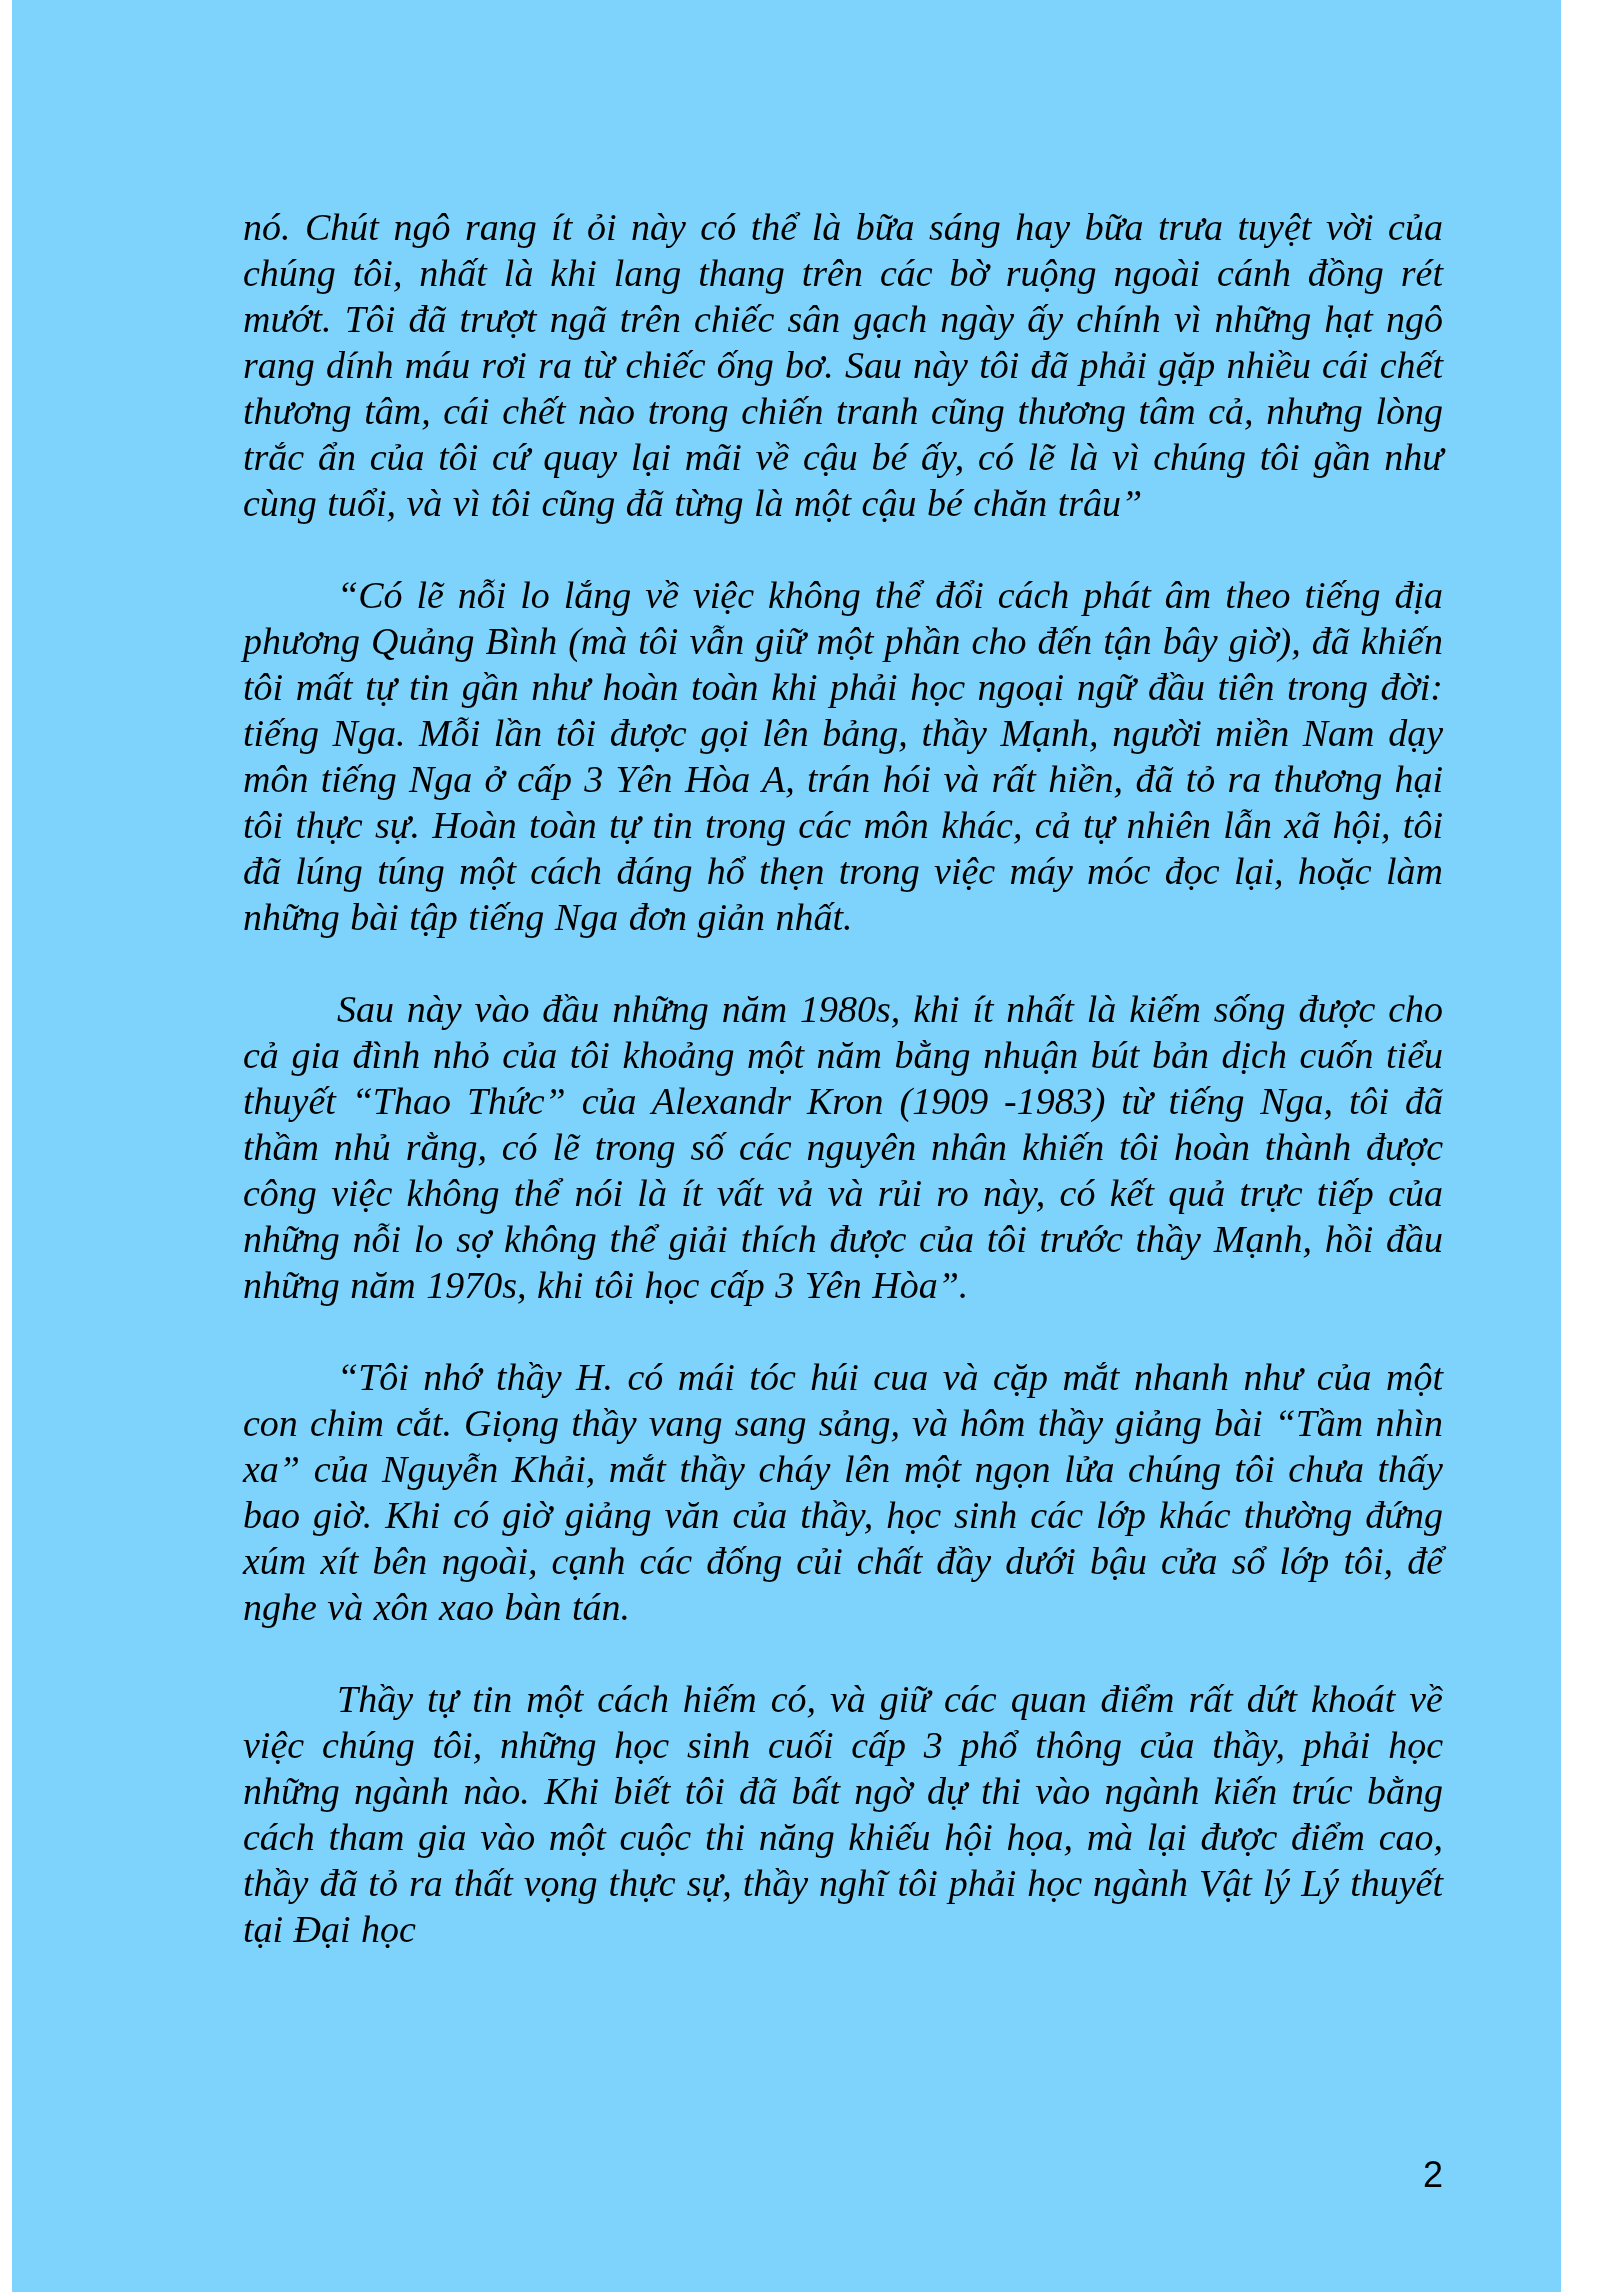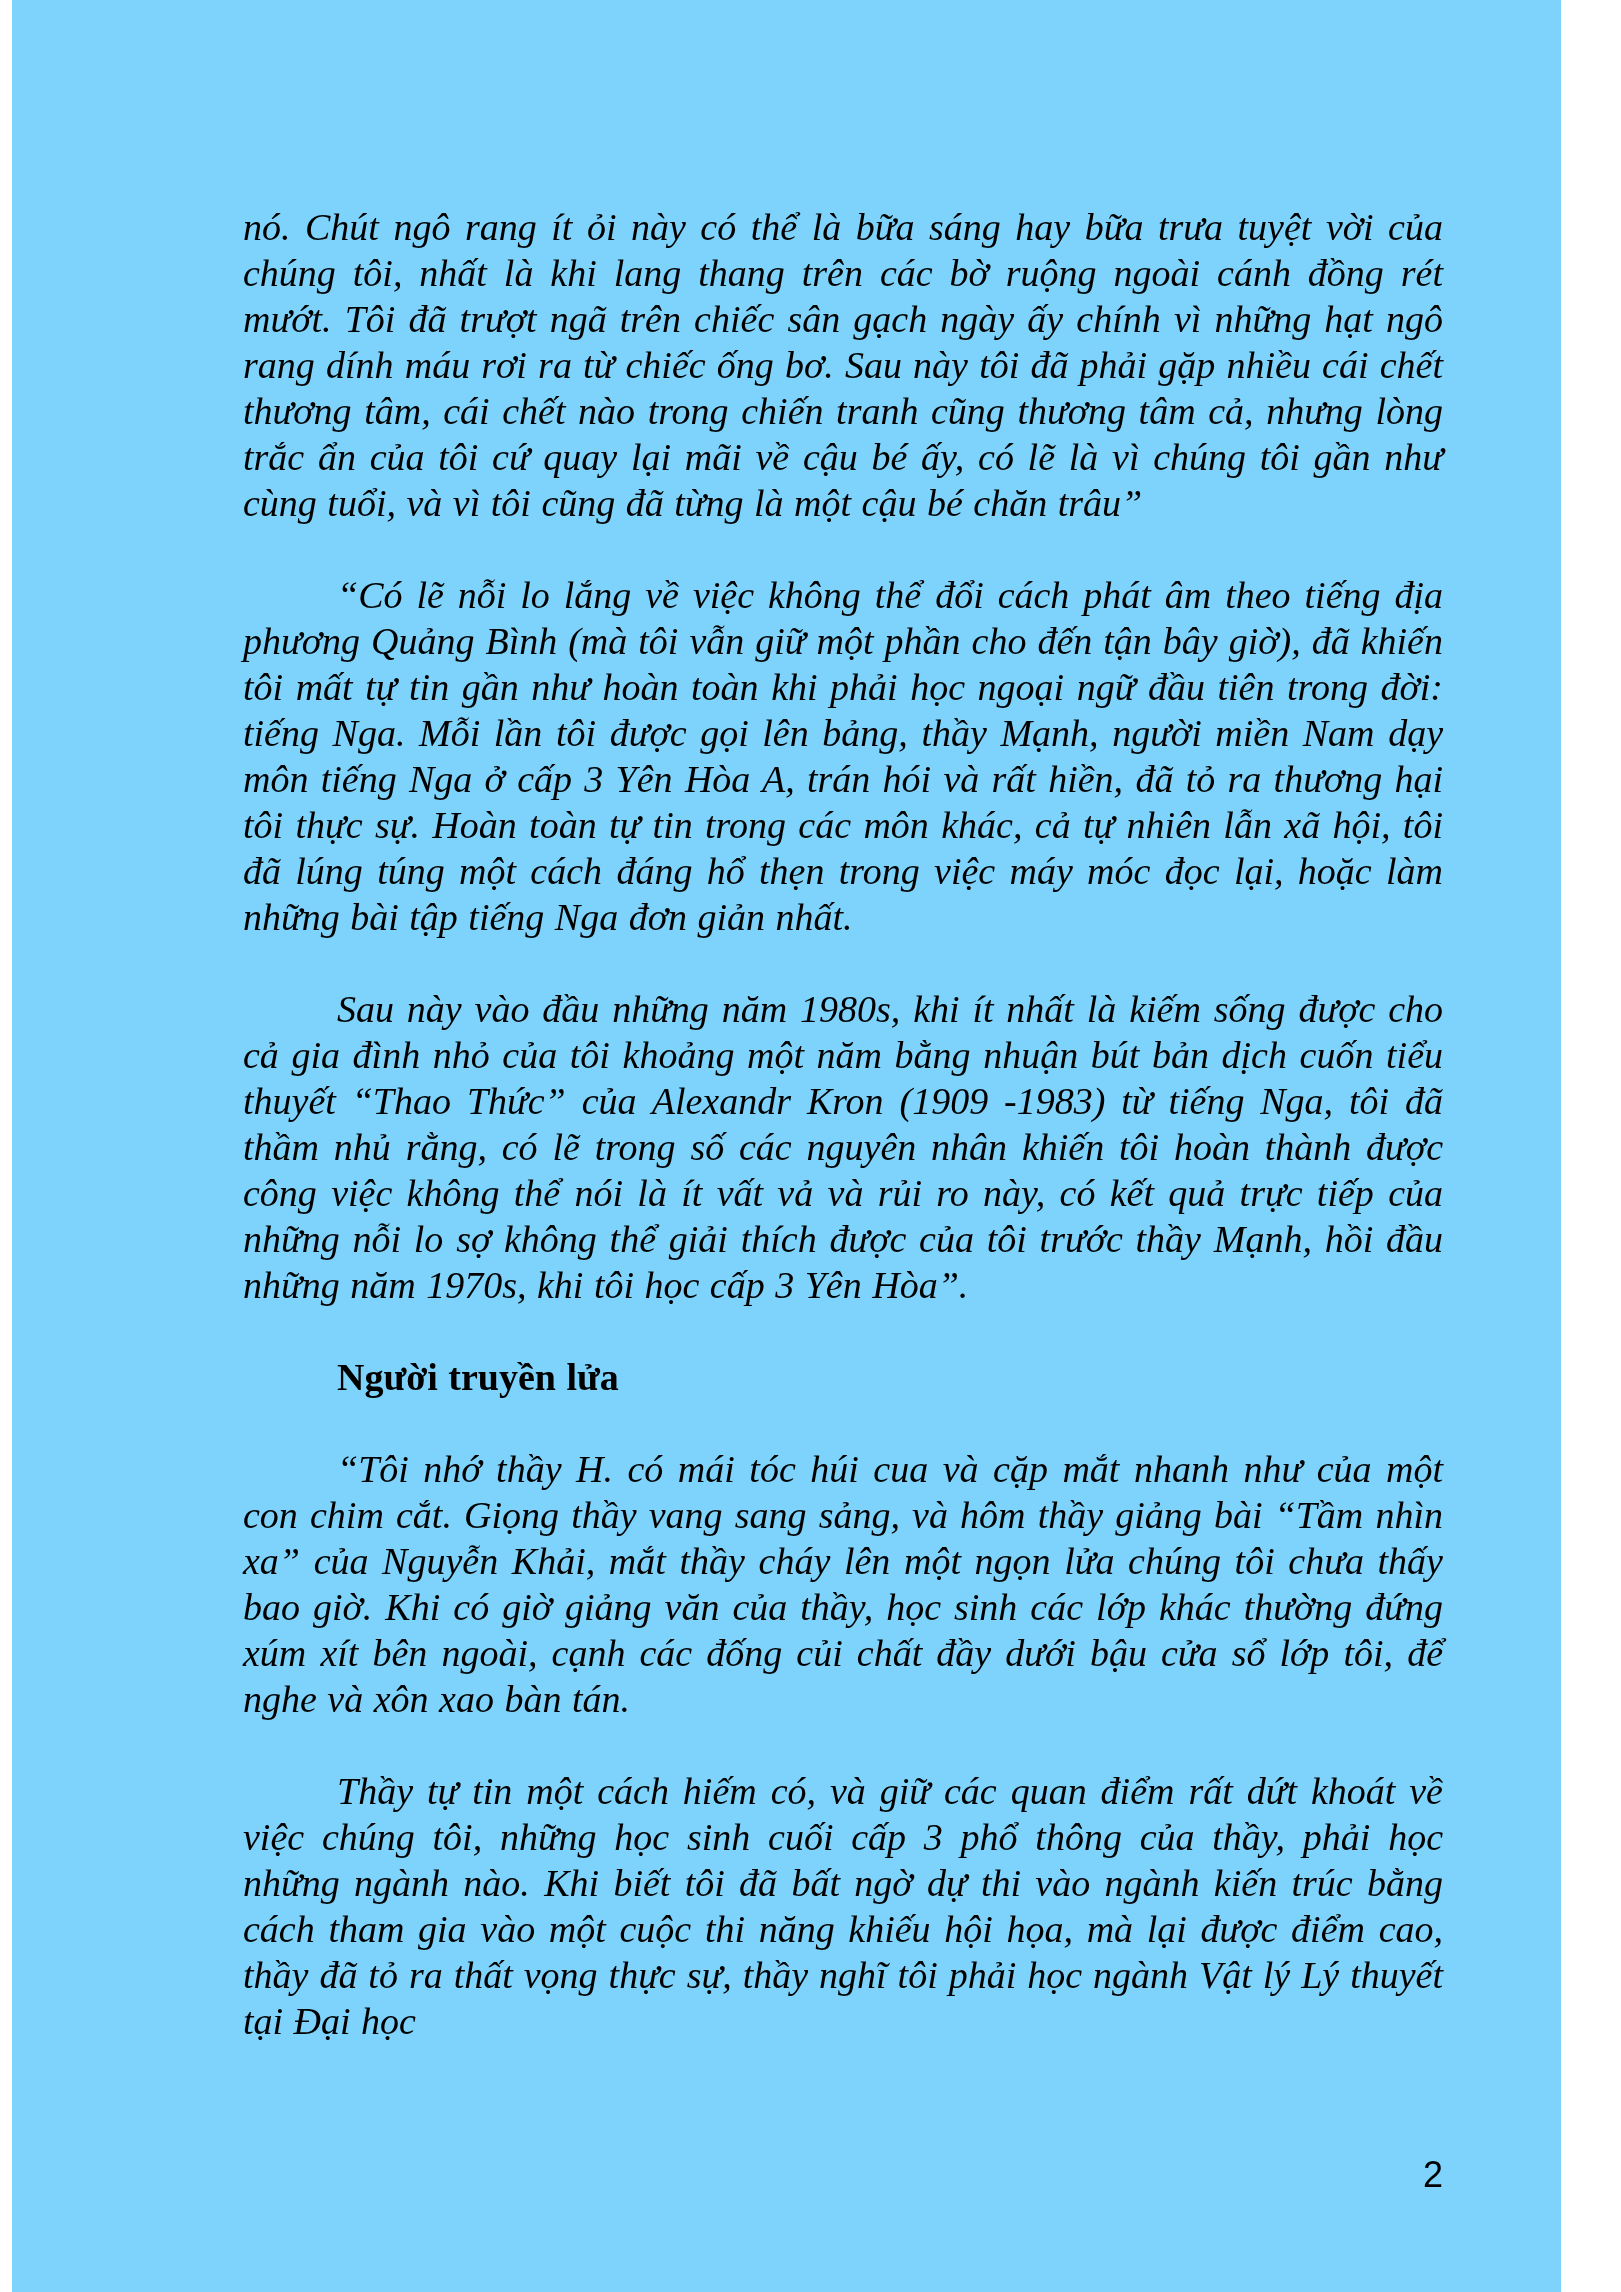--- a/index.html
+++ b/index.html
@@ -54,19 +54,18 @@
   }
 </style>
 </head>
 <body>
 
 <div class="page">
   <div class="content" id="text-content">
       <p class="body">nó. Chút ngô rang ít ỏi này có thể là bữa sáng hay bữa trưa tuyệt vời của chúng tôi, nhất là khi lang thang trên các bờ ruộng ngoài cánh đồng rét mướt. Tôi đã trượt ngã trên chiếc sân gạch ngày ấy chính vì những hạt ngô rang dính máu rơi ra từ chiếc ống bơ. Sau này tôi đã phải gặp nhiều cái chết thương tâm, cái chết nào trong chiến tranh cũng thương tâm cả, nhưng lòng trắc ẩn của tôi cứ quay lại mãi về cậu bé ấy, có lẽ là vì chúng tôi gần như cùng tuổi, và vì tôi cũng đã từng là một cậu bé chăn trâu”</p>
       <p class="body indent">“Có lẽ nỗi lo lắng về việc không thể đổi cách phát âm theo tiếng địa phương Quảng Bình (mà tôi vẫn giữ một phần cho đến tận bây giờ), đã khiến tôi mất tự tin gần như hoàn toàn khi phải học ngoại ngữ đầu tiên trong đời: tiếng Nga. Mỗi lần tôi được gọi lên bảng, thầy Mạnh, người miền Nam dạy môn tiếng Nga ở cấp 3 Yên Hòa A, trán hói và rất hiền, đã tỏ ra thương hại tôi thực sự. Hoàn toàn tự tin trong các môn khác, cả tự nhiên lẫn xã hội, tôi đã lúng túng một cách đáng hổ thẹn trong việc máy móc đọc lại, hoặc làm những bài tập tiếng Nga đơn giản nhất.</p>
       <p class="body indent">Sau này vào đầu những năm 1980s, khi ít nhất là kiếm sống được cho cả gia đình nhỏ của tôi khoảng một năm bằng nhuận bút bản dịch cuốn tiểu thuyết “Thao Thức” của Alexandr Kron (1909 -1983) từ tiếng Nga, tôi đã thầm nhủ rằng, có lẽ trong số các nguyên nhân khiến tôi hoàn thành được công việc không thể nói là ít vất vả và rủi ro này, có kết quả trực tiếp của những nỗi lo sợ không thể giải thích được của tôi trước thầy Mạnh, hồi đầu những năm 1970s, khi tôi học cấp 3 Yên Hòa”.</p>
-      <p class="heading indent">Người truyền lửa</p>
       <p class="body indent">“Tôi nhớ thầy H. có mái tóc húi cua và cặp mắt nhanh như của một con chim cắt. Giọng thầy vang sang sảng, và hôm thầy giảng bài “Tầm nhìn xa” của Nguyễn Khải, mắt thầy cháy lên một ngọn lửa chúng tôi chưa thấy bao giờ. Khi có giờ giảng văn của thầy, học sinh các lớp khác thường đứng xúm xít bên ngoài, cạnh các đống củi chất đầy dưới bậu cửa sổ lớp tôi, để nghe và xôn xao bàn tán.</p>
       <p class="body indent">Thầy tự tin một cách hiếm có, và giữ các quan điểm rất dứt khoát về việc chúng tôi, những học sinh cuối cấp 3 phổ thông của thầy, phải học những ngành nào. Khi biết tôi đã bất ngờ dự thi vào ngành kiến trúc bằng cách tham gia vào một cuộc thi năng khiếu hội họa, mà lại được điểm cao, thầy đã tỏ ra thất vọng thực sự, thầy nghĩ tôi phải học ngành Vật lý Lý thuyết tại Đại học</p>
     </div>
   <div class="page-number">2</div>
 </div>
 
 
 </body></html>

